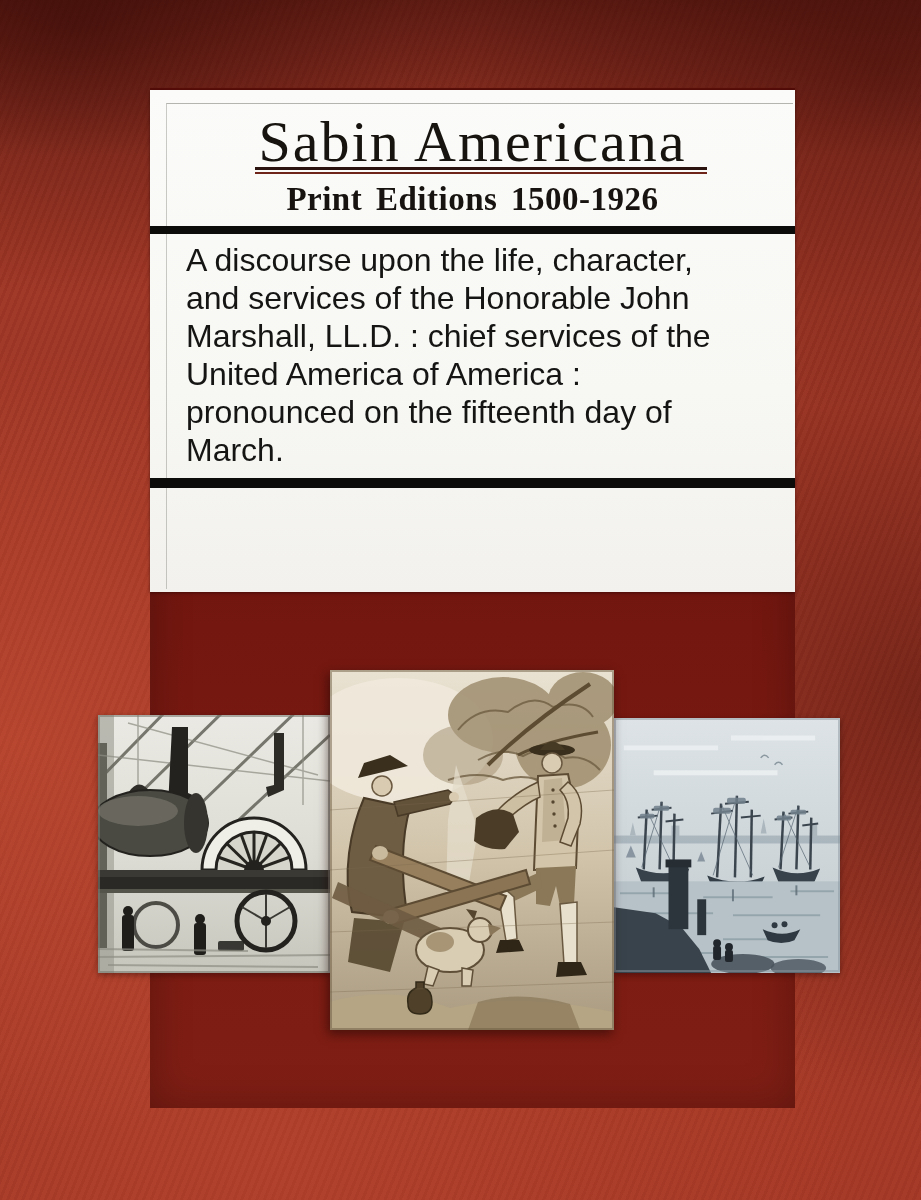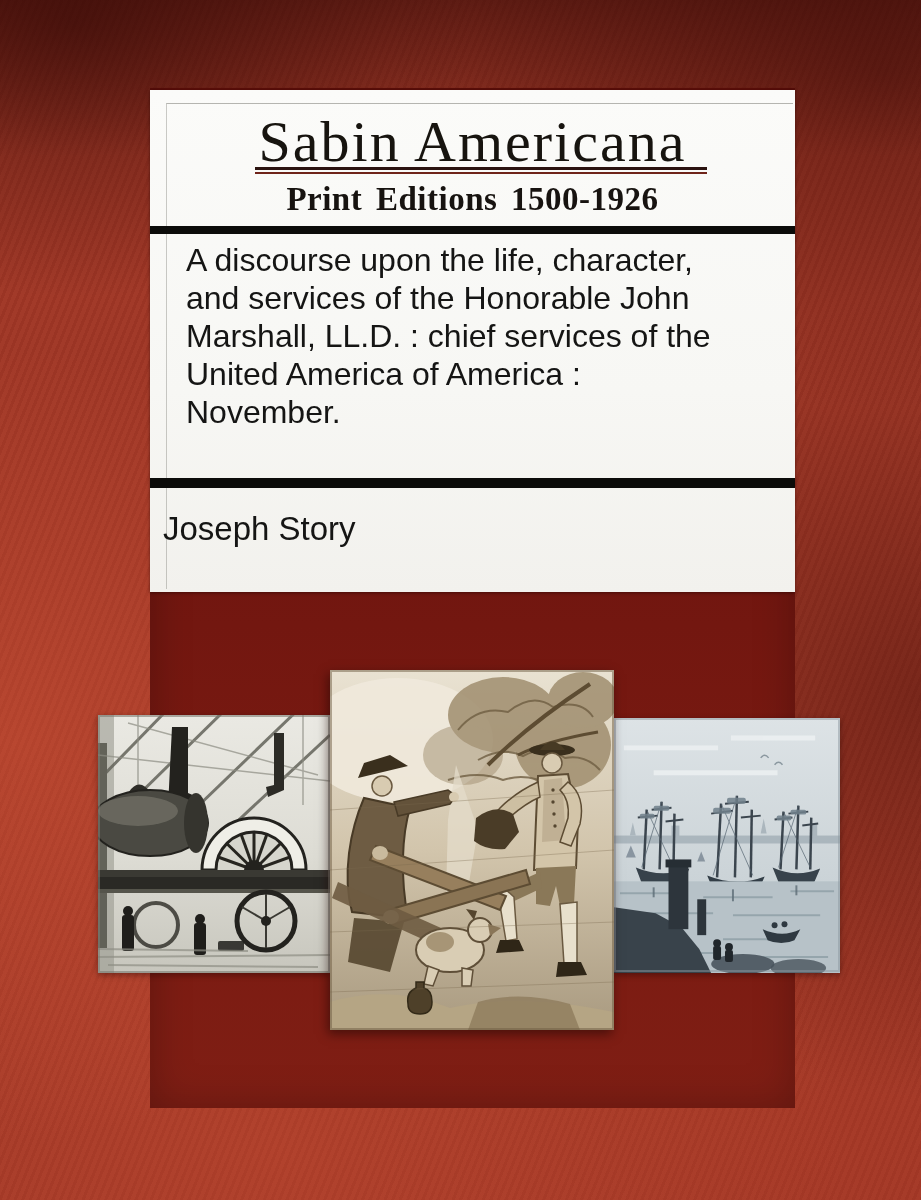--- a/index.html
+++ b/index.html
@@ -94,26 +94,26 @@
       <div class="subtitle">Print Editions 1500-1926</div>
     </div>
 
     <div class="bar bar1"></div>
 
     <div class="titleblock">
       <div class="tline">A discourse upon the life, character,</div>
       <div class="tline">and services of the Honorable John</div>
       <div class="tline">Marshall, LL.D. : chief services of the</div>
       <div class="tline">United America of America :</div>
-      <div class="tline">November.</div>
+      <div class="tline">pronounced on the fifteenth day of</div>
+      <div class="tline">March.</div>
     </div>
 
     <div class="bar bar2"></div>
 
-    <div class="author">Joseph Story</div>
   </div>
 
   <div class="plate plate-train">
     <svg viewBox="0 0 232 258" preserveAspectRatio="none">
       <defs>
         <linearGradient id="tg" x1="0" y1="0" x2="0" y2="1">
           <stop offset="0" stop-color="#eae9e3"></stop>
             <stop offset=".55" stop-color="#dddcd4"></stop>
             <stop offset="1" stop-color="#c7c6bd"></stop>
         </linearGradient>

